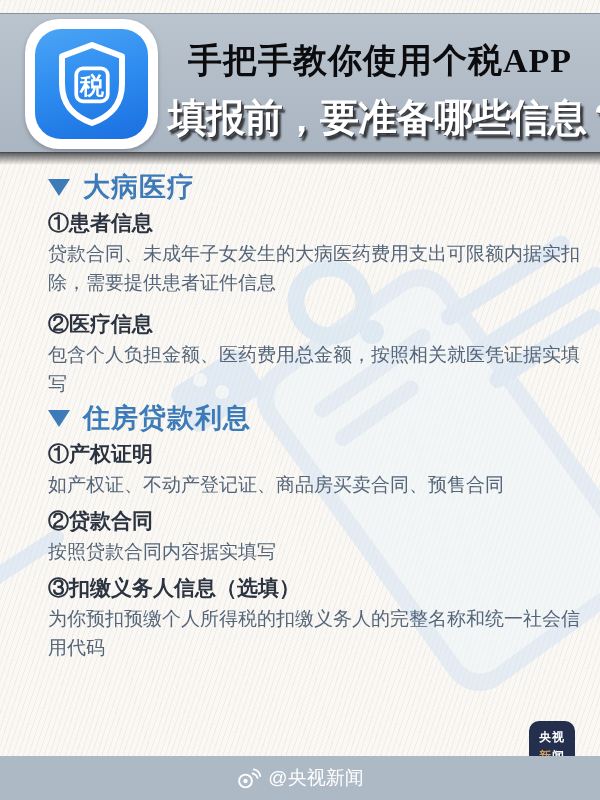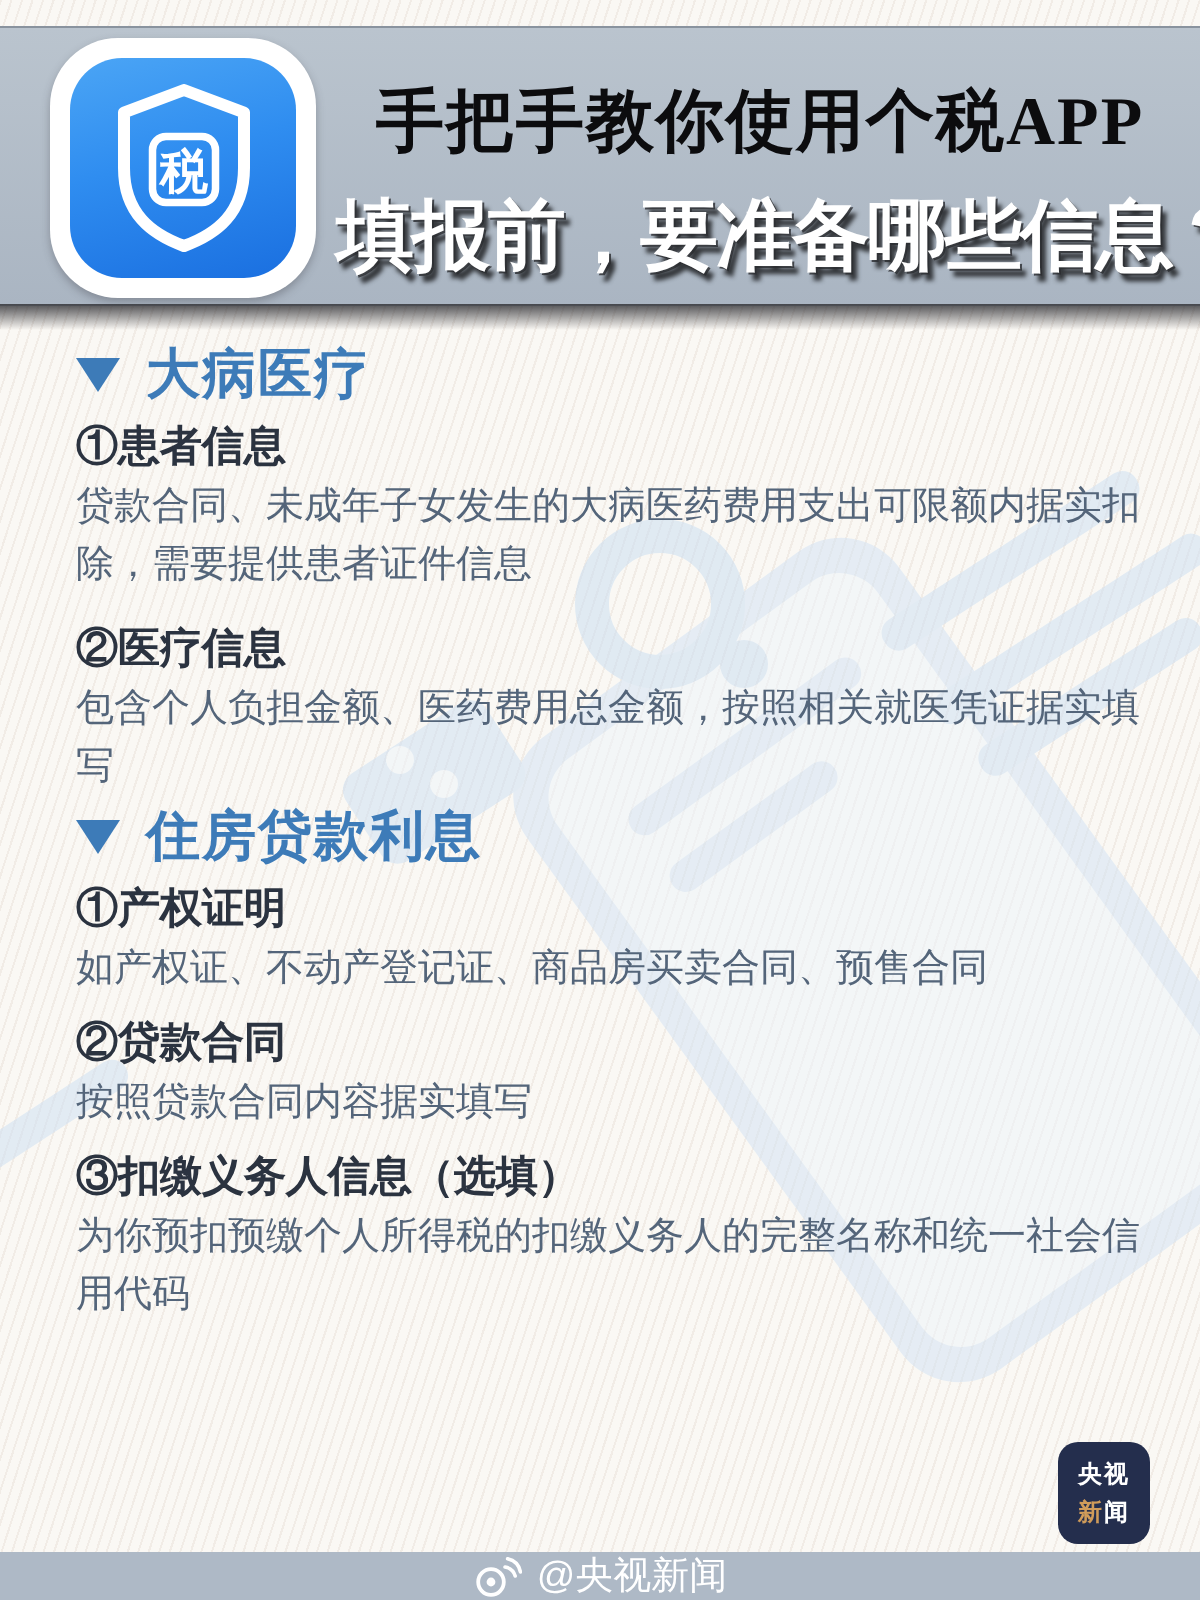--- a/index.html
+++ b/index.html
@@ -39,21 +39,21 @@
   }
   .title-2{
     margin:0;font-size:39px;font-weight:900;color:#ffffff;letter-spacing:-1px;
     white-space:nowrap;
     text-shadow:3px 4px 2px rgba(42,44,48,.92), 1px 1px 0 rgba(42,44,48,.8);
   }
 
   
   .content{
     position:absolute;left:0;top:160px;width:600px;height:610px;
-    padding:13px 0 0 38px;box-sizing:border-box;
+    padding:13px 0 0 48px;box-sizing:border-box;
   }
   .watermark{position:absolute;left:0;top:160px;width:600px;height:610px;pointer-events:none;opacity:.55;}
   section{position:relative;}
   .sec-head{display:flex;align-items:center;margin:0;}
   .sec-head.second{margin-top:6px;}
   .tri{
     width:0;height:0;border-left:11px solid transparent;border-right:11px solid transparent;
     border-top:17px solid #3d7bb8;margin-right:13px;
   }
   .sec-title{
@@ -71,21 +71,21 @@
   
   .news-logo{
     position:absolute;right:25px;top:721px;width:46px;height:51px;
     background:#242e4d;border-radius:10px;
     display:flex;flex-direction:column;align-items:center;justify-content:center;
     font-family:"Liberation Sans","DejaVu Sans",sans-serif;font-weight:bold;
     font-size:12px;line-height:19px;letter-spacing:1px;color:#fff;
   }
   .logo-gold{color:#cf9b5a;}
   .bottom-bar{
-    position:absolute;left:0;bottom:0;width:600px;height:24px;
+    position:absolute;left:0;bottom:0;width:600px;height:44px;
     background:#aeb9c6;display:flex;align-items:center;justify-content:center;gap:7px;
     color:#ffffff;font-size:19px;font-family:"Liberation Sans","DejaVu Sans",sans-serif;
   }
 </style>
 </head>
 <body>
 
 <div class="page">
 
   <div class="header-band">

